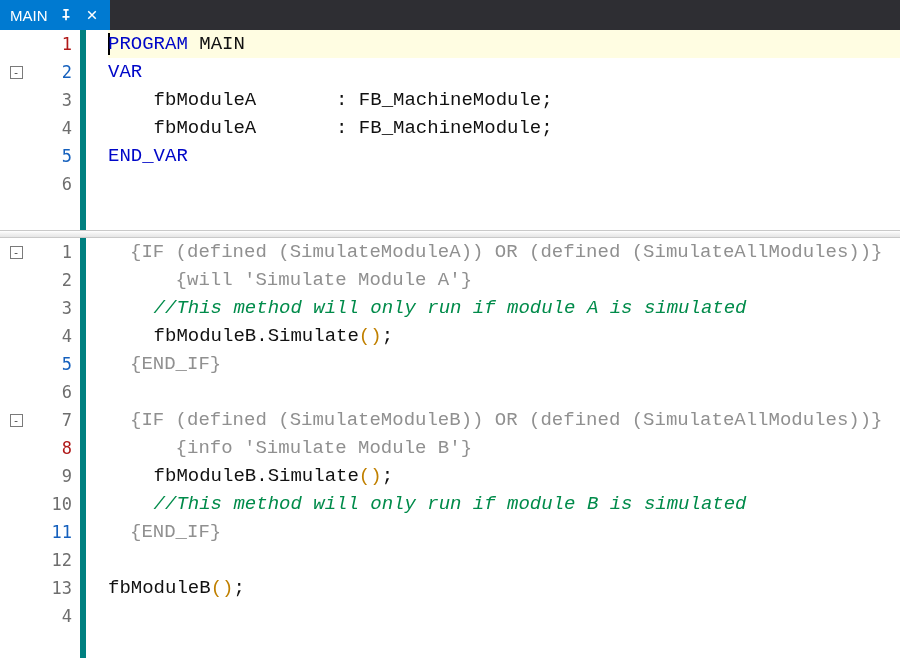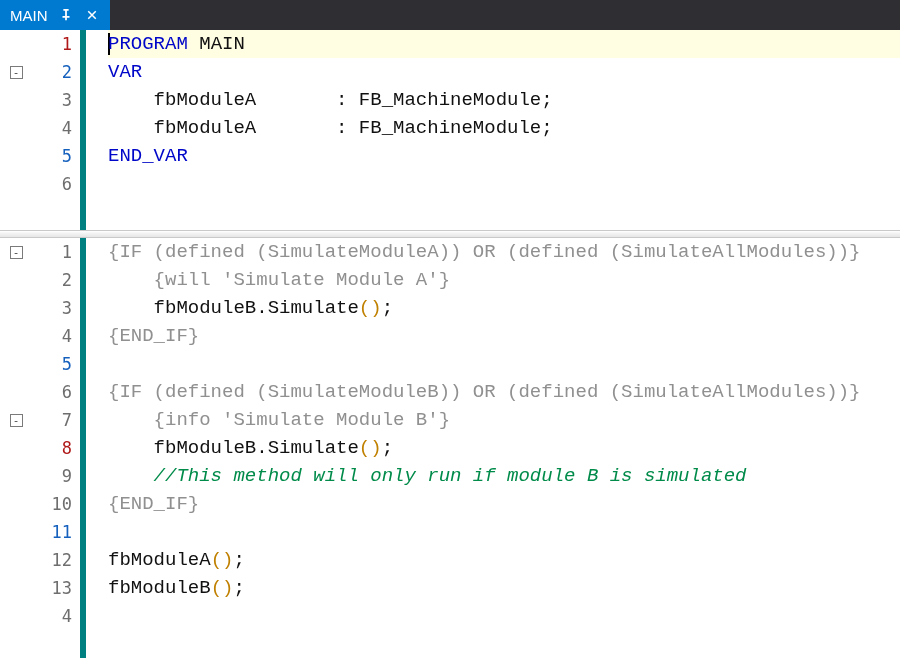--- a/index.html
+++ b/index.html
@@ -93,21 +93,21 @@
   
   pre.codeline {
     margin: 0;
     font-family: Consolas, "Courier New", monospace;
     font-size: 19px;
     line-height: 28px;
     white-space: pre;
   }
   .kw   { color: #0007c8; }           
   .id   { color: #111; }
-  .pragma { color: #909090; }
+  .pragma { color: #909090; margin-left: 22px; }
   .comment { color: #008b4a; font-style: italic; }
   .paren { color: #c08000; }
 
   .hlcurrent { background: #fffde2; }
   .cursor { border-left: 2px solid #000; display: inline-block; height: 22px; vertical-align: text-bottom; margin-right: -2px; }
 
 </style>
 </head>
 <body>
 
@@ -256,20 +256,23 @@
       <div class="vbar"></div>
       <div class="gap"></div>
       <div class="code" id="codeBot">
           <div class="row">
             <pre class="codeline"><span class="pragma">{IF (defined (SimulateModuleA)) OR (defined (SimulateAllModules))}</span></pre>
           </div>
           <div class="row">
             <pre class="codeline"><span class="id">    </span><span class="pragma">{will 'Simulate Module A'}</span></pre>
           </div>
           <div class="row">
+            <pre class="codeline"><span class="id">    </span><span class="comment">//This method will only run if module A is simulated</span></pre>
+          </div>
+          <div class="row">
             <pre class="codeline"><span class="id">    fbModuleB.Simulate</span><span class="paren">()</span><span class="id">;</span></pre>
           </div>
           <div class="row">
             <pre class="codeline"><span class="pragma">{END_IF}</span></pre>
           </div>
           <div class="row">
             <pre class="codeline"><span class="id"></span></pre>
           </div>
           <div class="row">
             <pre class="codeline"><span class="pragma">{IF (defined (SimulateModuleB)) OR (defined (SimulateAllModules))}</span></pre>
@@ -281,23 +284,20 @@
             <pre class="codeline"><span class="id">    fbModuleB.Simulate</span><span class="paren">()</span><span class="id">;</span></pre>
           </div>
           <div class="row">
             <pre class="codeline"><span class="id">    </span><span class="comment">//This method will only run if module B is simulated</span></pre>
           </div>
           <div class="row">
             <pre class="codeline"><span class="pragma">{END_IF}</span></pre>
           </div>
           <div class="row">
             <pre class="codeline"><span class="id"></span></pre>
-          </div>
-          <div class="row">
-            <pre class="codeline"><span class="id">fbModuleA</span><span class="paren">()</span><span class="id">;</span></pre>
           </div>
           <div class="row">
             <pre class="codeline"><span class="id">fbModuleB</span><span class="paren">()</span><span class="id">;</span></pre>
           </div>
         </div>
     </div>
 
   </div>
 </div>
 

